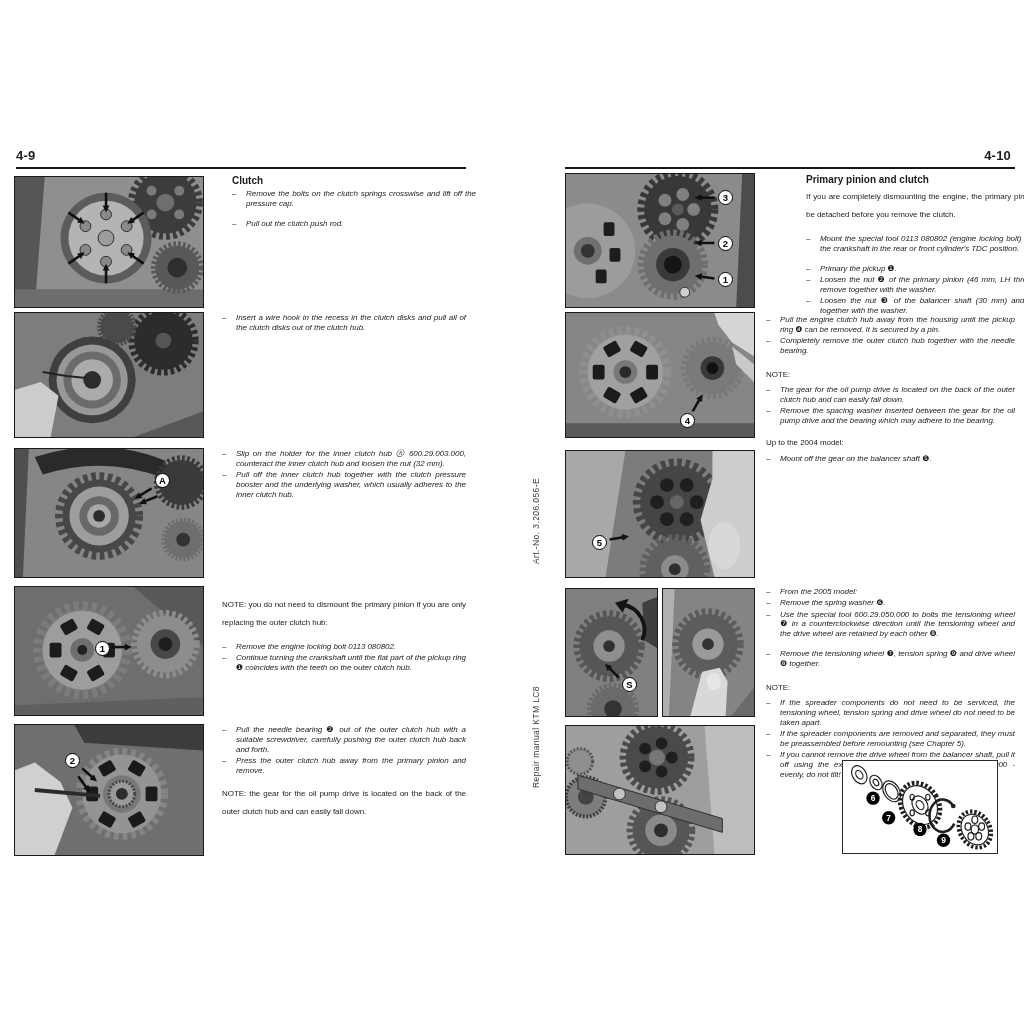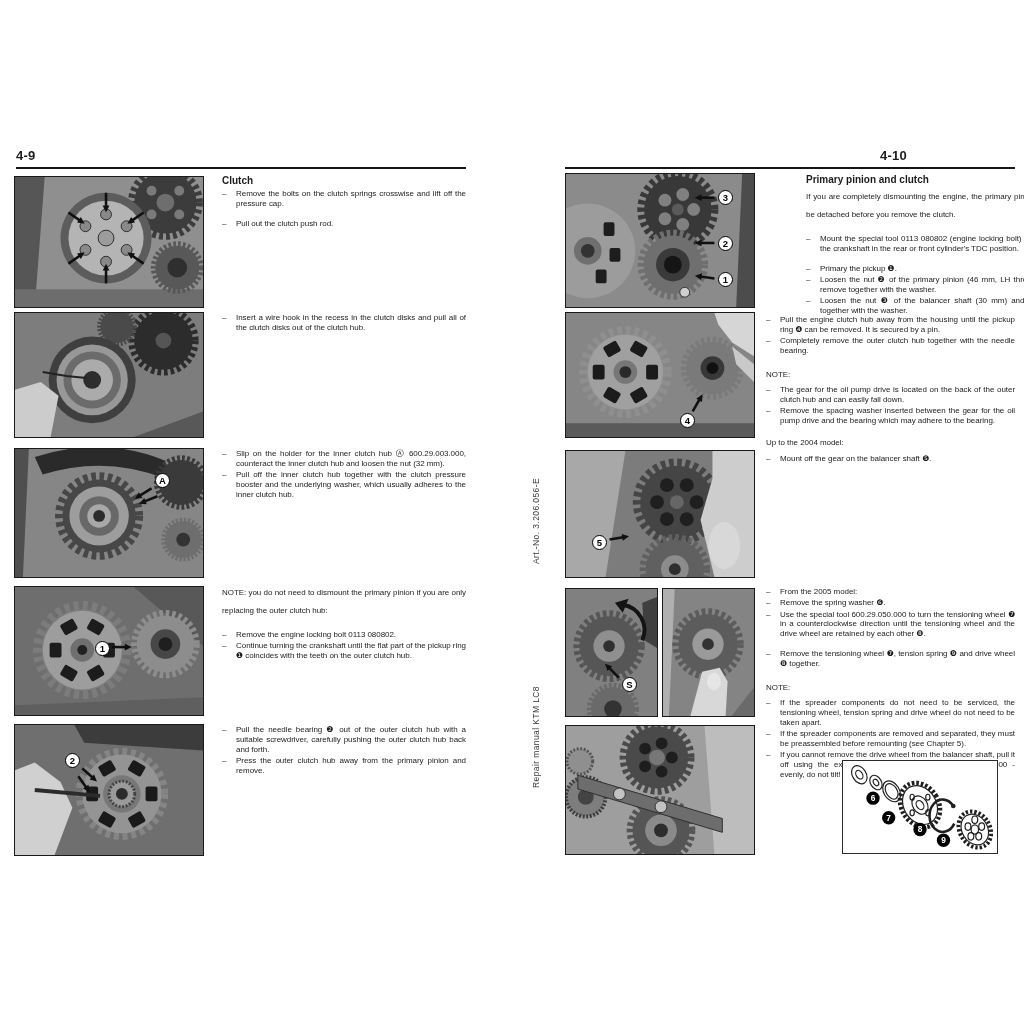--- a/index.html
+++ b/index.html
@@ -6,21 +6,21 @@
   .canvas{position:relative;width:1024px;height:1024px;background:#ffffff;overflow:hidden;
           font-family:"Liberation Sans","DejaVu Sans",sans-serif;color:#1c1c1c;}
   .pagenum{position:absolute;font-weight:bold;font-size:13px;letter-spacing:.2px;}
   .rule{position:absolute;height:2px;background:#161616;}
   .photo{position:absolute;border:1px solid #1a1a1a;background:#8a8a8a;box-sizing:border-box;}
   .photo svg{display:block;width:100%;height:100%;}
   .tcol{position:absolute;}
   .h1{font-weight:bold;font-size:10px;line-height:12px;margin:0 0 2px 0;}
   .item{display:flex;margin:0 0 1.5px 0;font-size:8px;line-height:9.8px;letter-spacing:-0.05px;}
   .item .dash{width:14px;flex:none;}
-  .item .txt{flex:1;text-align:justify;}
+  .item .txt{flex:1;text-align:justify;font-style:italic;}
   .plain{font-size:8px;line-height:18px;letter-spacing:-0.05px;text-align:justify;margin:0 0 1.5px 0;}
   .gap{margin-top:10px;}
   .callout{position:absolute;width:15px;height:15px;border-radius:50%;background:#fff;
            border:1.7px solid #000;color:#000;font-size:9.5px;font-weight:bold;
            display:flex;align-items:center;justify-content:center;box-sizing:border-box;}
   .spine{position:absolute;writing-mode:vertical-rl;transform:rotate(180deg);
          font-size:8.5px;color:#3a3a3a;letter-spacing:.4px;white-space:nowrap;}
   .diagram{position:absolute;background:#fff;border:1px solid #2a2a2a;box-sizing:border-box;}
   .diagram svg{display:block;width:100%;height:100%;}
 </style>
@@ -68,21 +68,21 @@
       <circle cx="71.2" cy="50" r="5.5" fill="#898989" stroke="#2e2e2e"></circle>
       <circle cx="92" cy="62" r="8" fill="#9c9c9c" stroke="#2e2e2e"></circle>
       <use href="#arr" transform="translate(92,16) rotate(90)"></use>
       <use href="#arr" transform="translate(130,36) rotate(145)"></use>
       <use href="#arr" transform="translate(54,36) rotate(35)"></use>
       <use href="#arr" transform="translate(54,88) rotate(-35)"></use>
       <use href="#arr" transform="translate(92,108) rotate(-90)"></use>
       <use href="#arr" transform="translate(130,88) rotate(215)"></use>
     </svg>
   </div>
-  <div class="tcol" style="left:222px;top:175px;width:244px;">
+  <div class="tcol" style="left:232px;top:175px;width:244px;">
     <div class="h1">Clutch</div>
     <div class="item">
       <span class="dash">–</span>
       <span class="txt">Remove the bolts on the clutch springs crosswise and lift off the pressure cap.</span>
     </div>
     <div class="item gap">
       <span class="dash">–</span>
       <span class="txt">Pull out the clutch push rod.</span>
     </div>
   </div>
@@ -156,21 +156,21 @@
       <circle cx="68" cy="64" r="12" fill="#6f6f6f"></circle>
       <circle cx="68" cy="64" r="5" fill="#222"></circle>
       <use href="#gearsym" transform="translate(152,58) scale(0.78)" color="#8d8d8d"></use>
       <circle cx="152" cy="58" r="15" fill="#474747"></circle>
       <circle cx="152" cy="58" r="7" fill="#1f1f1f"></circle>
       <polygon points="0,130 190,130 190,112 0,120" fill="#5f5f5f"></polygon>
       <use href="#arr" transform="translate(98,61) rotate(0)"></use>
     </svg>
     <div class="callout" style="left:80px;top:54px;">1</div>
   </div>
-  <div class="tcol" style="left:222px;top:584px;width:244px;">
+  <div class="tcol" style="left:222px;top:596px;width:244px;">
     <div class="plain">NOTE: you do not need to dismount the primary pinion if you are only replacing the outer clutch hub:</div>
     <div class="item gap">
       <span class="dash">–</span>
       <span class="txt">Remove the engine locking bolt 0113 080802.</span>
     </div>
     <div class="item">
       <span class="dash">–</span>
       <span class="txt">Continue turning the crankshaft until the flat part of the pickup ring ❶ coincides with the teeth on the outer clutch hub.</span>
     </div>
   </div>
@@ -201,26 +201,27 @@
   </div>
   <div class="tcol" style="left:222px;top:725px;width:244px;">
     <div class="item">
       <span class="dash">–</span>
       <span class="txt">Pull the needle bearing ❷ out of the outer clutch hub with a suitable screwdriver, carefully pushing the outer clutch hub back and forth.</span>
     </div>
     <div class="item">
       <span class="dash">–</span>
       <span class="txt">Press the outer clutch hub away from the primary pinion and remove.</span>
     </div>
+    <div class="plain gap">NOTE: the gear for the oil pump drive is located on the back of the outer clutch hub and can easily fall down.</div>
   </div>
 
   <div class="spine" style="left:531px;top:432px;height:132px;">Art.-No. 3.206.056-E</div>
   <div class="spine" style="left:531px;top:648px;height:140px;">Repair manual KTM LC8</div>
 
-  <div class="pagenum" style="left:880px;top:148px;width:100px;">4-10</div>
+  <div class="pagenum" style="left:911px;top:148px;width:100px;text-align:right;">4-10</div>
   <div class="rule" style="left:565px;top:167px;width:450px;"></div>
 
   <div class="photo" style="left:565px;top:173px;width:190px;height:135px;">
     <svg viewBox="0 0 190 135" preserveAspectRatio="none">
       <rect width="190" height="135" fill="#8b8b8b"></rect>
       <circle cx="22" cy="78" r="48" fill="#9c9c9c"></circle>
       <g fill="#1d1d1d">
         <rect x="38" y="49" width="11" height="14" rx="2"></rect>
         <rect x="44" y="75" width="11" height="14" rx="2"></rect>
         <rect x="30" y="97" width="11" height="14" rx="2"></rect>
@@ -377,21 +378,21 @@
     <div class="item">
       <span class="dash">–</span>
       <span class="txt">From the 2005 model:</span>
     </div>
     <div class="item">
       <span class="dash">–</span>
       <span class="txt">Remove the spring washer ❻.</span>
     </div>
     <div class="item">
       <span class="dash">–</span>
-      <span class="txt">Use the special tool 600.29.050.000 to turn the tensioning wheel ❼ in a counterclockwise direction until the tensioning wheel and the drive wheel are retained by each other ❽.</span>
+      <span class="txt">Use the special tool 600.29.050.000 to bolts the tensioning wheel ❼ in a counterclockwise direction until the tensioning wheel and the drive wheel are retained by each other ❽.</span>
     </div>
     <div class="item gap">
       <span class="dash">–</span>
       <span class="txt">Remove the tensioning wheel ❼, tension spring ❾ and drive wheel ❽ together.</span>
     </div>
     <div class="plain gap">NOTE:</div>
     <div class="item">
       <span class="dash">–</span>
       <span class="txt">If the spreader components do not need to be serviced, the tensioning wheel, tension spring and drive wheel do not need to be taken apart.</span>
     </div>

